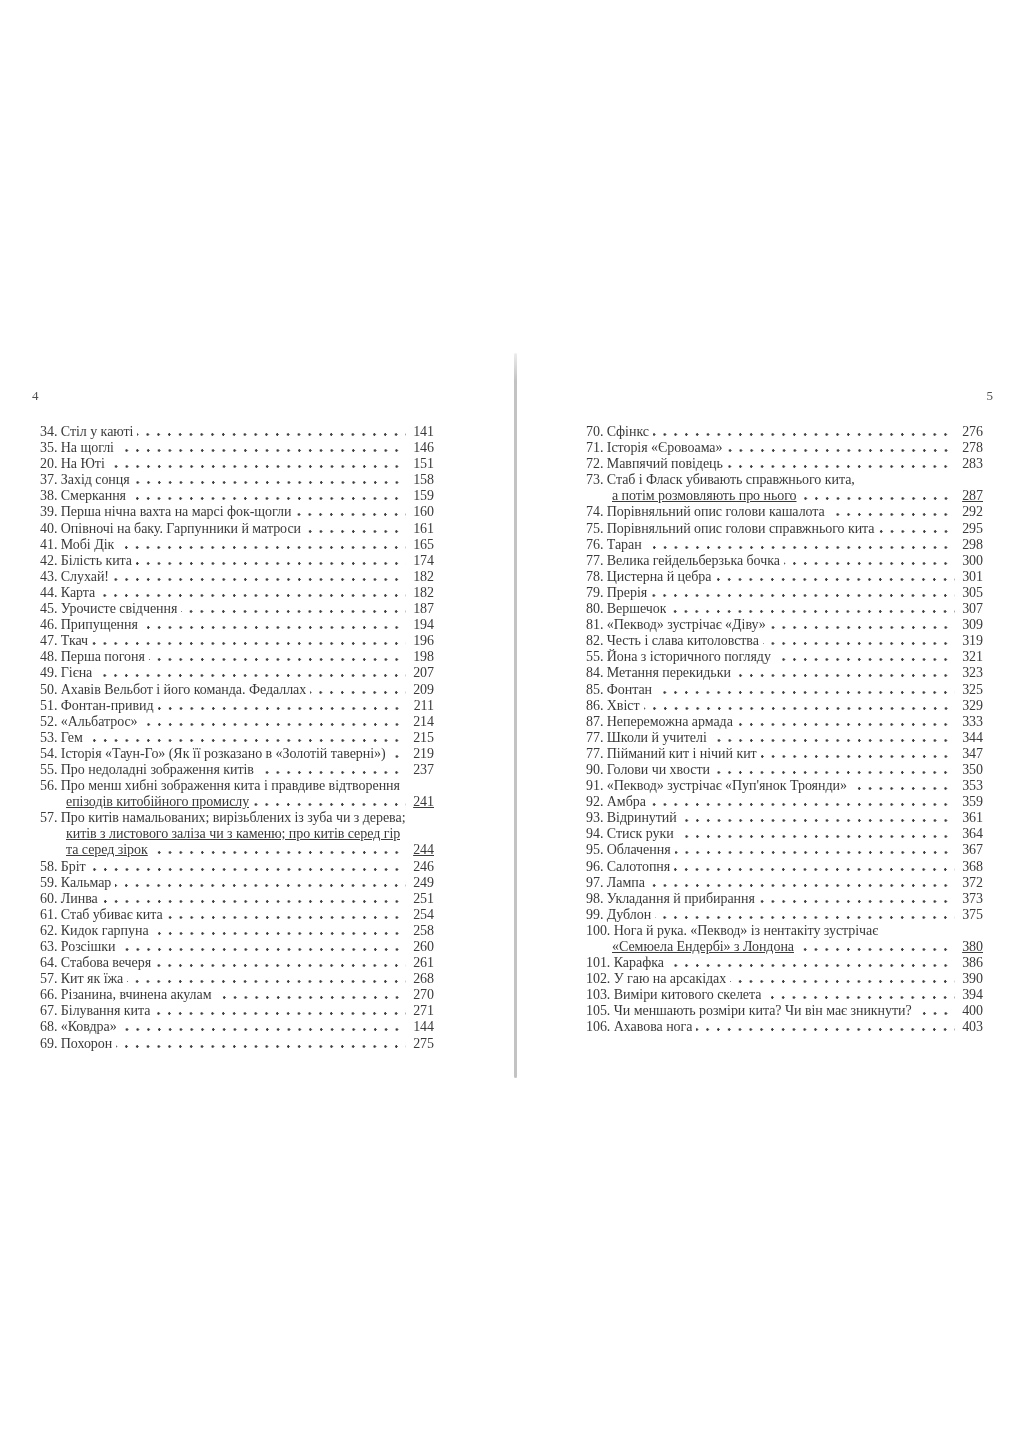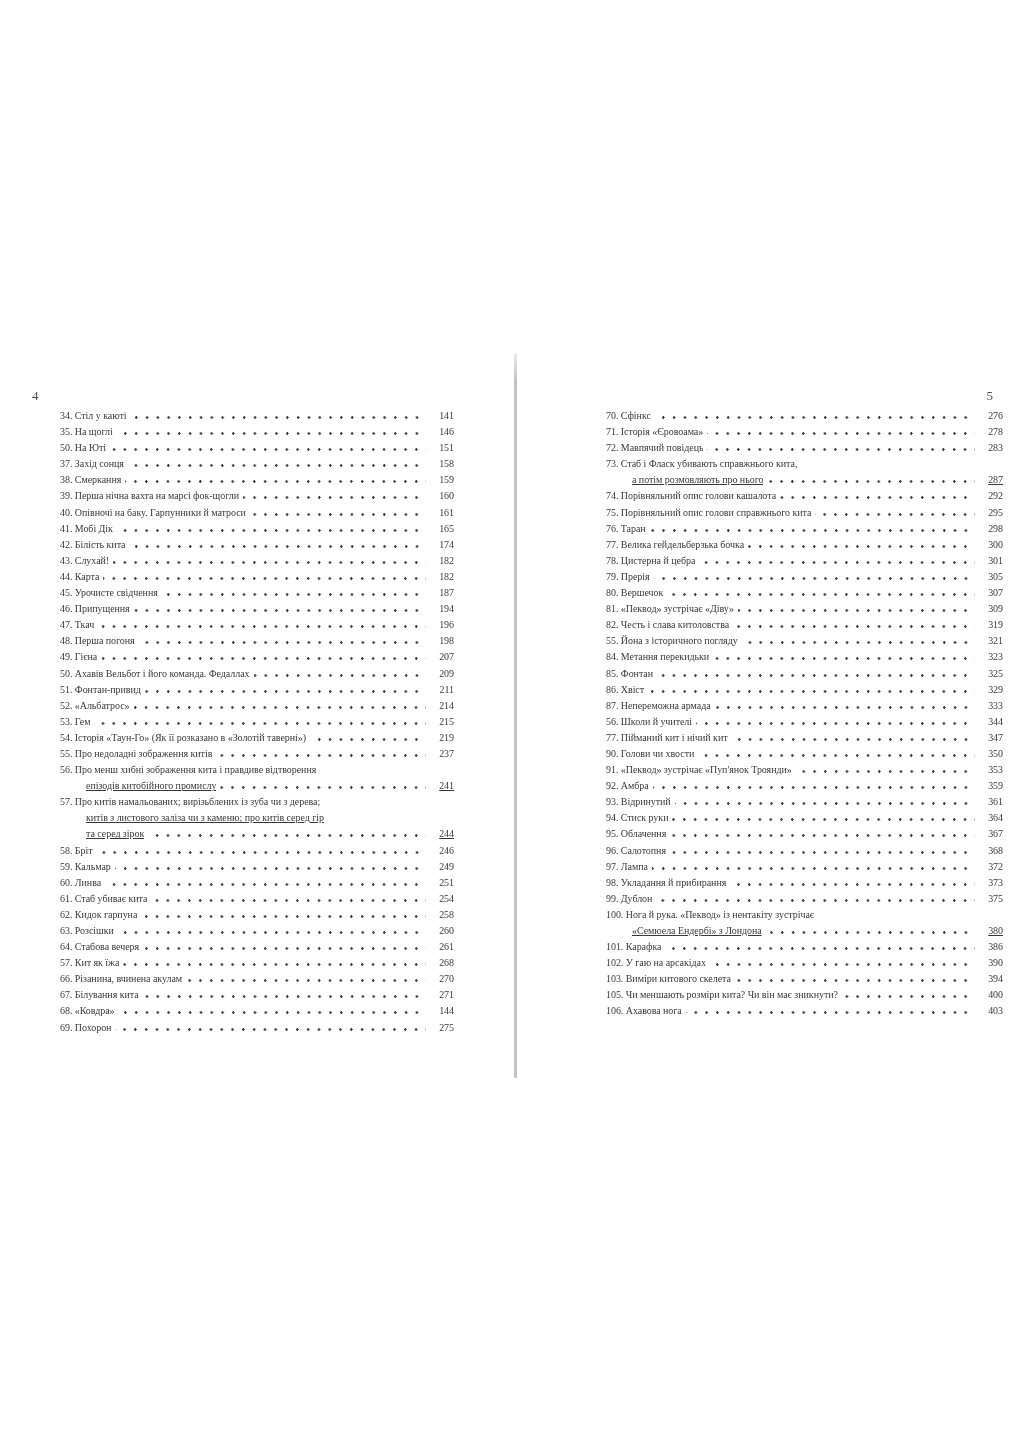--- a/index.html
+++ b/index.html
@@ -30,25 +30,24 @@
     left: 514px;
     top: 353px;
     width: 3px;
     height: 725px;
     border-radius: 2px;
     background: linear-gradient(180deg, #ededed 0px, #c3c3c3 28px, #c3c3c3 100%);
   }
 
   .toc-column {
     position: absolute;
-    top: 408px;
-    font-size: 10px;
+    top: 424px;
+    font-size: 14px;
     line-height: 16.1px;
     letter-spacing: -0.05px;
-    margin-left: 20px;
   }
   .toc-column.left  { left: 40px;  width: 394px; }
   .toc-column.right { left: 586px; width: 397px; }
 
   .toc-line {
     display: flex;
     align-items: baseline;
     height: 16.1px;
     white-space: nowrap;
   }
@@ -93,21 +92,21 @@
     </div>
     <div class="toc-entry">
       <div class="toc-line">
         <span class="toc-title">35. На щоглі</span>
         <span class="leader"></span>
         <span class="pagenum">146</span>
       </div>
     </div>
     <div class="toc-entry">
       <div class="toc-line">
-        <span class="toc-title">50. На Юті</span>
+        <span class="toc-title">20. На Юті</span>
         <span class="leader"></span>
         <span class="pagenum">151</span>
       </div>
     </div>
     <div class="toc-entry">
       <div class="toc-line">
         <span class="toc-title">37. Захід сонця</span>
         <span class="leader"></span>
         <span class="pagenum">158</span>
       </div>
@@ -472,21 +471,21 @@
     </div>
     <div class="toc-entry">
       <div class="toc-line">
         <span class="toc-title">87. Непереможна армада</span>
         <span class="leader"></span>
         <span class="pagenum">333</span>
       </div>
     </div>
     <div class="toc-entry">
       <div class="toc-line">
-        <span class="toc-title">56. Школи й учителі</span>
+        <span class="toc-title">77. Школи й учителі</span>
         <span class="leader"></span>
         <span class="pagenum">344</span>
       </div>
     </div>
     <div class="toc-entry">
       <div class="toc-line">
         <span class="toc-title">77. Пійманий кит і нічий кит</span>
         <span class="leader"></span>
         <span class="pagenum">347</span>
       </div>

